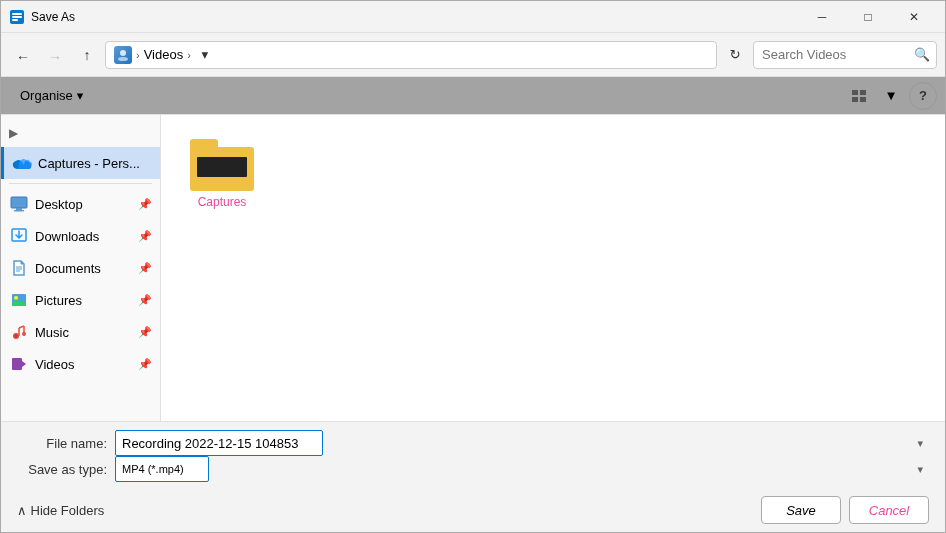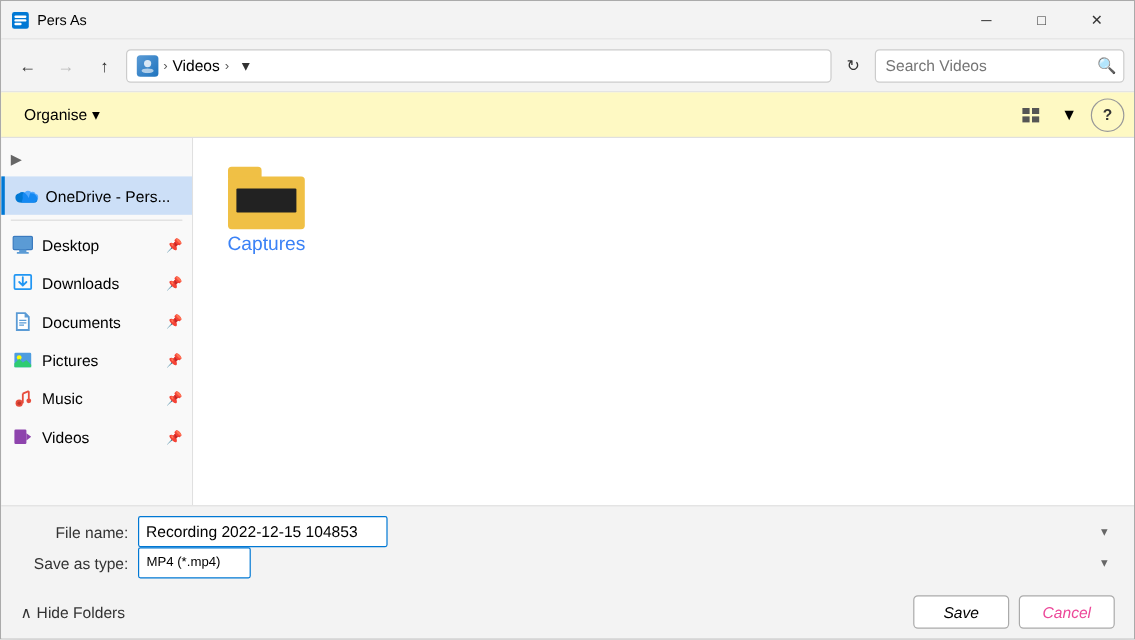--- a/index.html
+++ b/index.html
@@ -129,21 +129,21 @@
       border: none;
       background: transparent;
       cursor: pointer;
       border-radius: 4px;
       display: flex;
       align-items: center;
       justify-content: center;
       color: #333;
     }
     .search-box {
-      width: 208px;
+      width: 184px;
       height: 28px;
       border: 1px solid #ccc;
       border-radius: 4px;
       padding: 0 28px 0 8px;
       font-size: 13px;
       background: #fff;
       color: #777;
     }
     .search-wrapper {
       position: relative;
@@ -152,21 +152,21 @@
     }
     .search-icon-inside {
       position: absolute;
       right: 6px;
       color: #777;
       font-size: 13px;
     }
     
     .toolbar {
       height: 38px;
-      background: #fef9c3;
+      background: #a3a3a3;
       display: flex;
       align-items: center;
       padding: 0 8px;
       gap: 4px;
       border-bottom: 1px solid #e0e0e0;
       flex-shrink: 0;
     }
     .toolbar-btn {
       height: 28px;
       padding: 0 10px;
@@ -313,23 +313,23 @@
     .folder-overlay {
       width: 50px;
       height: 20px;
       background: #222;
       position: absolute;
       top: 10px;
       left: 7px;
       border-radius: 1px;
     }
     .folder-label {
-      font-size: 16px;
+      font-size: 12px;
       text-align: center;
-      color: #3b82f6;
+      color: #ec4899;
     }
     
     .bottom-bar {
       border-top: 1px solid #e0e0e0;
       background: #f3f3f3;
       flex-shrink: 0;
     }
     .form-area {
       padding: 8px 16px;
       display: flex;
@@ -430,21 +430,21 @@
 
   <div class="title-bar">
     <div class="title-bar-icon">
       <svg width="16" height="16" viewBox="0 0 16 16">
         <rect x="1" y="1" width="14" height="14" rx="2" fill="#0078d4"></rect>
         <rect x="3" y="4" width="10" height="2" fill="white" rx="1"></rect>
         <rect x="3" y="7" width="10" height="2" fill="white" rx="1"></rect>
         <rect x="3" y="10" width="6" height="2" fill="white" rx="1"></rect>
       </svg>
     </div>
-    <span class="title-bar-text">Pers As</span>
+    <span class="title-bar-text">Save As</span>
     <div class="title-bar-controls">
       <button class="title-btn">─</button>
       <button class="title-btn">□</button>
       <button class="title-btn close">✕</button>
     </div>
   </div>
 
   <div class="address-bar">
     <button class="nav-btn">←</button>
     <button class="nav-btn disabled">→</button>
@@ -492,21 +492,21 @@
       <div class="sidebar-group-header">
         <span class="sidebar-group-chevron">▶</span>
       </div>
       <div class="sidebar-item sidebar-group-item-active">
         <div class="sidebar-item-icon">
           <svg width="20" height="14" viewBox="0 0 20 14">
             <path d="M12 9 Q8 2 4 5 Q0 6 1 10 Q2 13 6 13 L16 13 Q20 13 19 9 Q18 5 14 5 Q13 4 12 9Z" fill="#0078d4"></path>
             <path d="M7 9 Q6 5 9 4 Q11 2 14 4 Q17 3 18 6 Q19 5 20 8 Q20 11 16 13 L6 13 Z" fill="#1e90ff" opacity="0.7"></path>
           </svg>
         </div>
-        <span class="sidebar-item-label">OneDrive - Pers...</span>
+        <span class="sidebar-item-label">Captures - Pers...</span>
       </div>
       <div class="divider-small"></div>
       <div class="sidebar-item">
         <div class="sidebar-item-icon">
           <svg width="18" height="16" viewBox="0 0 18 16">
             <rect x="1" y="1" width="16" height="11" rx="1" fill="#5b9bd5" stroke="#3a7abf" stroke-width="1"></rect>
             <rect x="6" y="12" width="6" height="2" fill="#5b9bd5"></rect>
             <rect x="4" y="14" width="10" height="1.5" fill="#5b9bd5" rx="0.5"></rect>
           </svg>
         </div>

